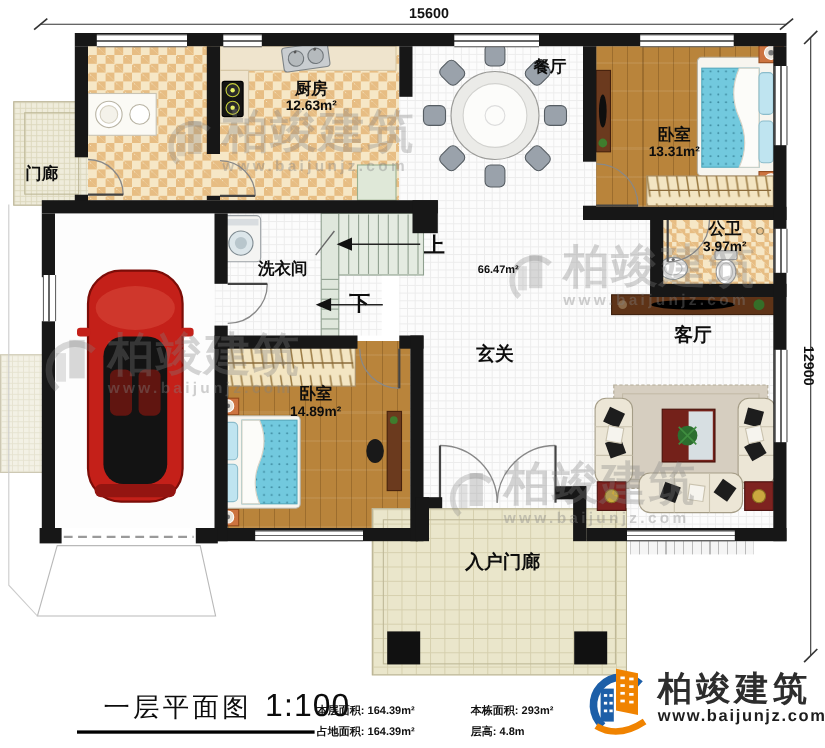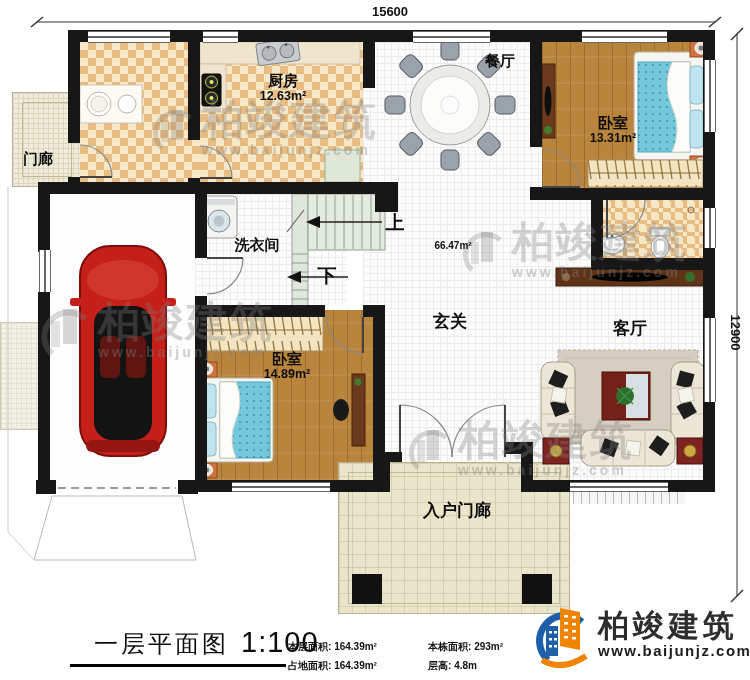--- a/index.html
+++ b/index.html
@@ -421,32 +421,36 @@
     <span class="nm">厨房</span>
     <span class="ar">12.63m²</span>
   </div>
   <div class="lab" style="left:468px;top:52px;width:64px">
     <span class="nm">餐厅</span>
   </div>
   <div class="lab" style="left:568px;top:114px;width:90px">
     <span class="nm">卧室</span>
     <span class="ar">13.31m²</span>
   </div>
+  <div class="lab" style="left:616px;top:200px;width:86px">
+    <span class="nm">公卫</span>
+    <span class="ar">3.97m²</span>
+  </div>
   <div class="lab" style="left:220px;top:236px;width:74px">
     <span class="nm">洗衣间</span>
   </div>
   <div class="lab" style="left:242px;top:350px;width:90px">
     <span class="nm">卧室</span>
     <span class="ar">14.89m²</span>
   </div>
   <div class="lab big" style="left:418px;top:313px;width:64px">
     <span class="nm">玄关</span>
   </div>
   <div class="lab" style="left:408px;top:240px;width:90px;font-size:10px">66.47m²</div>
-  <div class="lab big" style="left:598px;top:320px;width:64px">
+  <div class="lab big" style="left:598px;top:296px;width:64px">
     <span class="nm">客厅</span>
   </div>
   <div class="lab big" style="left:405px;top:502px;width:104px">
     <span class="nm">入户门廊</span>
   </div>
   <div class="lab" style="left:384px;top:210px;width:22px;font-size:19px">上</div>
   <div class="lab" style="left:316px;top:263px;width:22px;font-size:19px">下</div>
 
   <div class="ft-title">
     <span class="t">一层平面图</span><span class="s">1:100</span>

